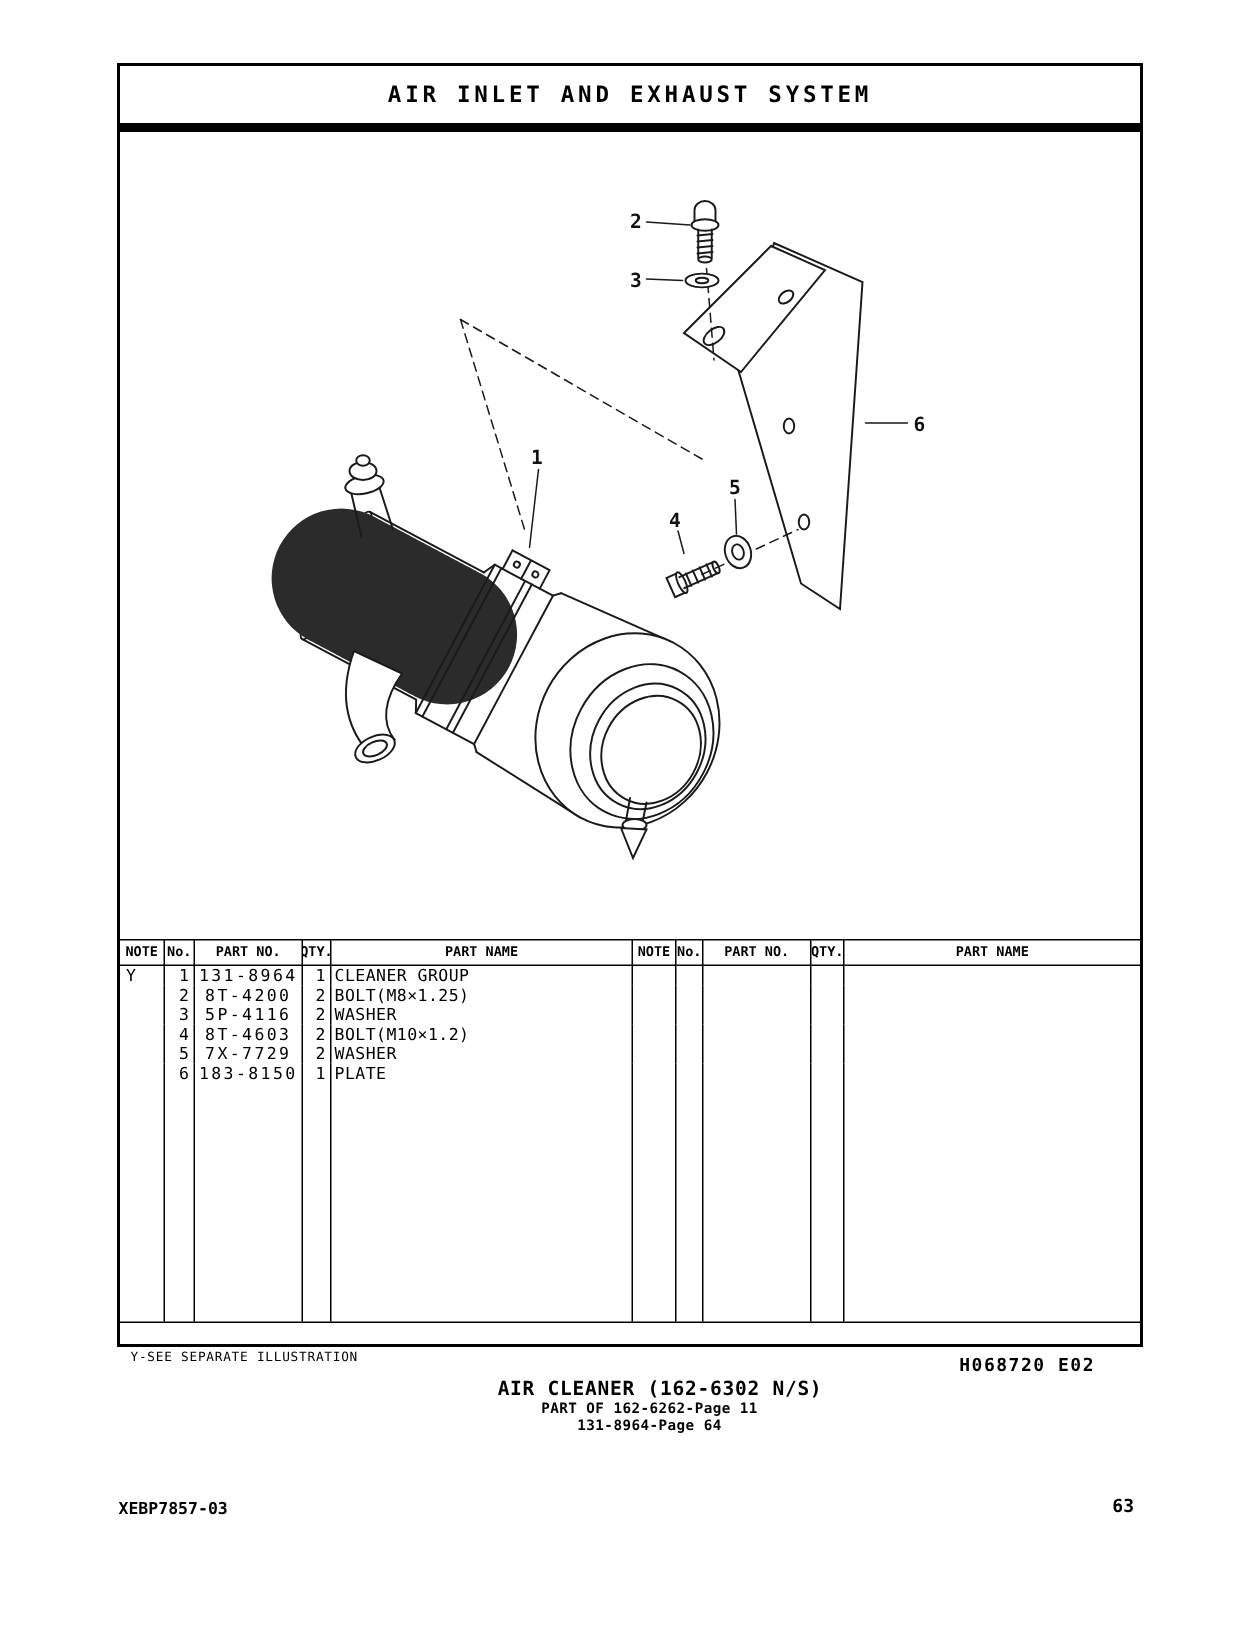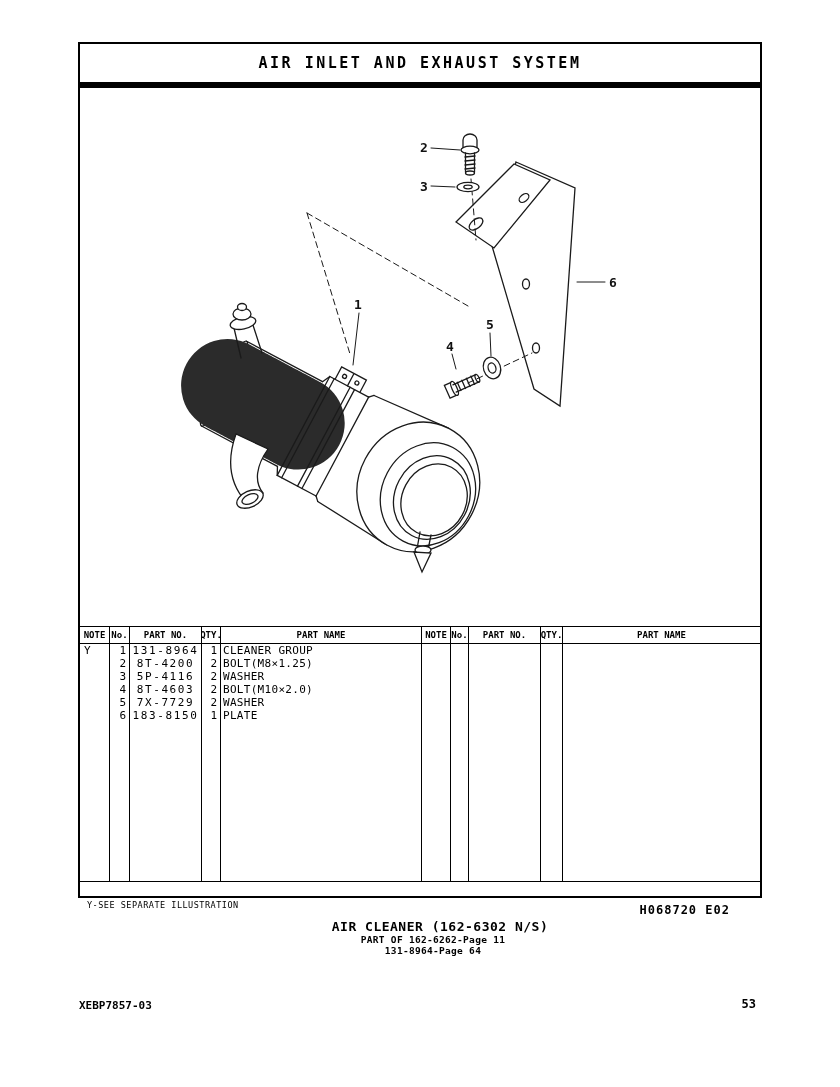--- a/index.html
+++ b/index.html
@@ -212,21 +212,21 @@
       <div class="tc"></div>
         <div class="tc"></div>
         <div class="tc"></div>
         <div class="tc"></div>
         <div class="tc end"></div>
 
       <div class="tc note-c"></div>
       <div class="tc a-r">4</div>
       <div class="tc pn">8T-4603</div>
       <div class="tc a-r">2</div>
-      <div class="tc name">BOLT(M10×2.0)</div>
+      <div class="tc name">BOLT(M10×1.2)</div>
       <div class="tc"></div>
         <div class="tc"></div>
         <div class="tc"></div>
         <div class="tc"></div>
         <div class="tc end"></div>
 
       <div class="tc note-c"></div>
       <div class="tc a-r">5</div>
       <div class="tc pn">7X-7729</div>
       <div class="tc a-r">2</div>
@@ -265,14 +265,14 @@
 
   <div class="doc-code">H068720 E02</div>
 
   <div class="caption">
     <div class="l1">AIR CLEANER (162-6302 N/S)</div>
     <div class="l2">PART OF 162-6262-Page 11</div>
     <div class="l2">131-8964-Page 64</div>
   </div>
 
   <div class="form-no">XEBP7857-03</div>
-  <div class="page-no">53</div>
+  <div class="page-no">63</div>
 </div>
 
 </body></html>

